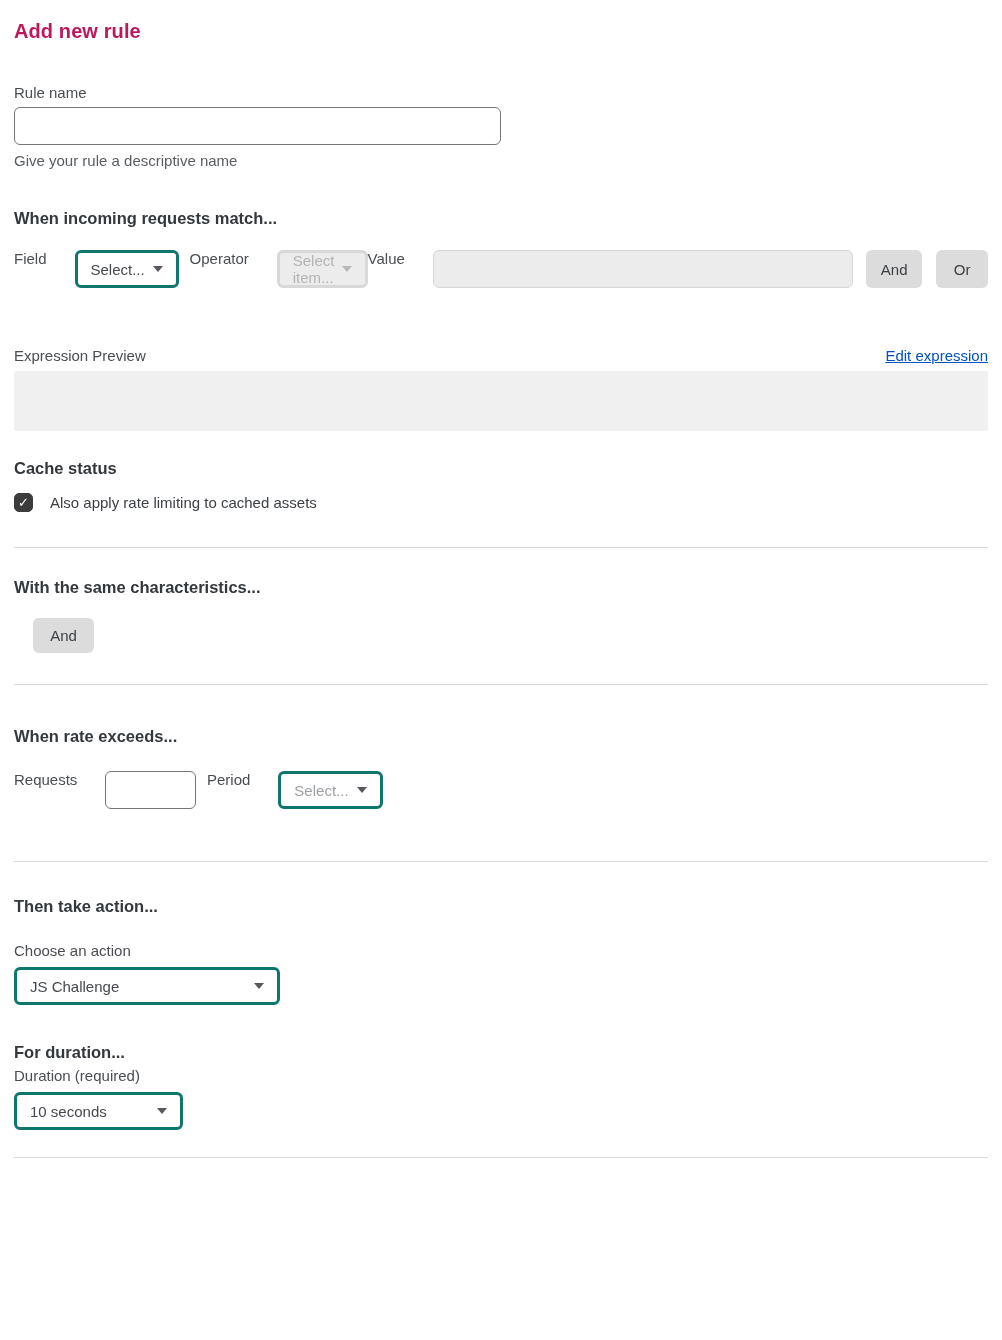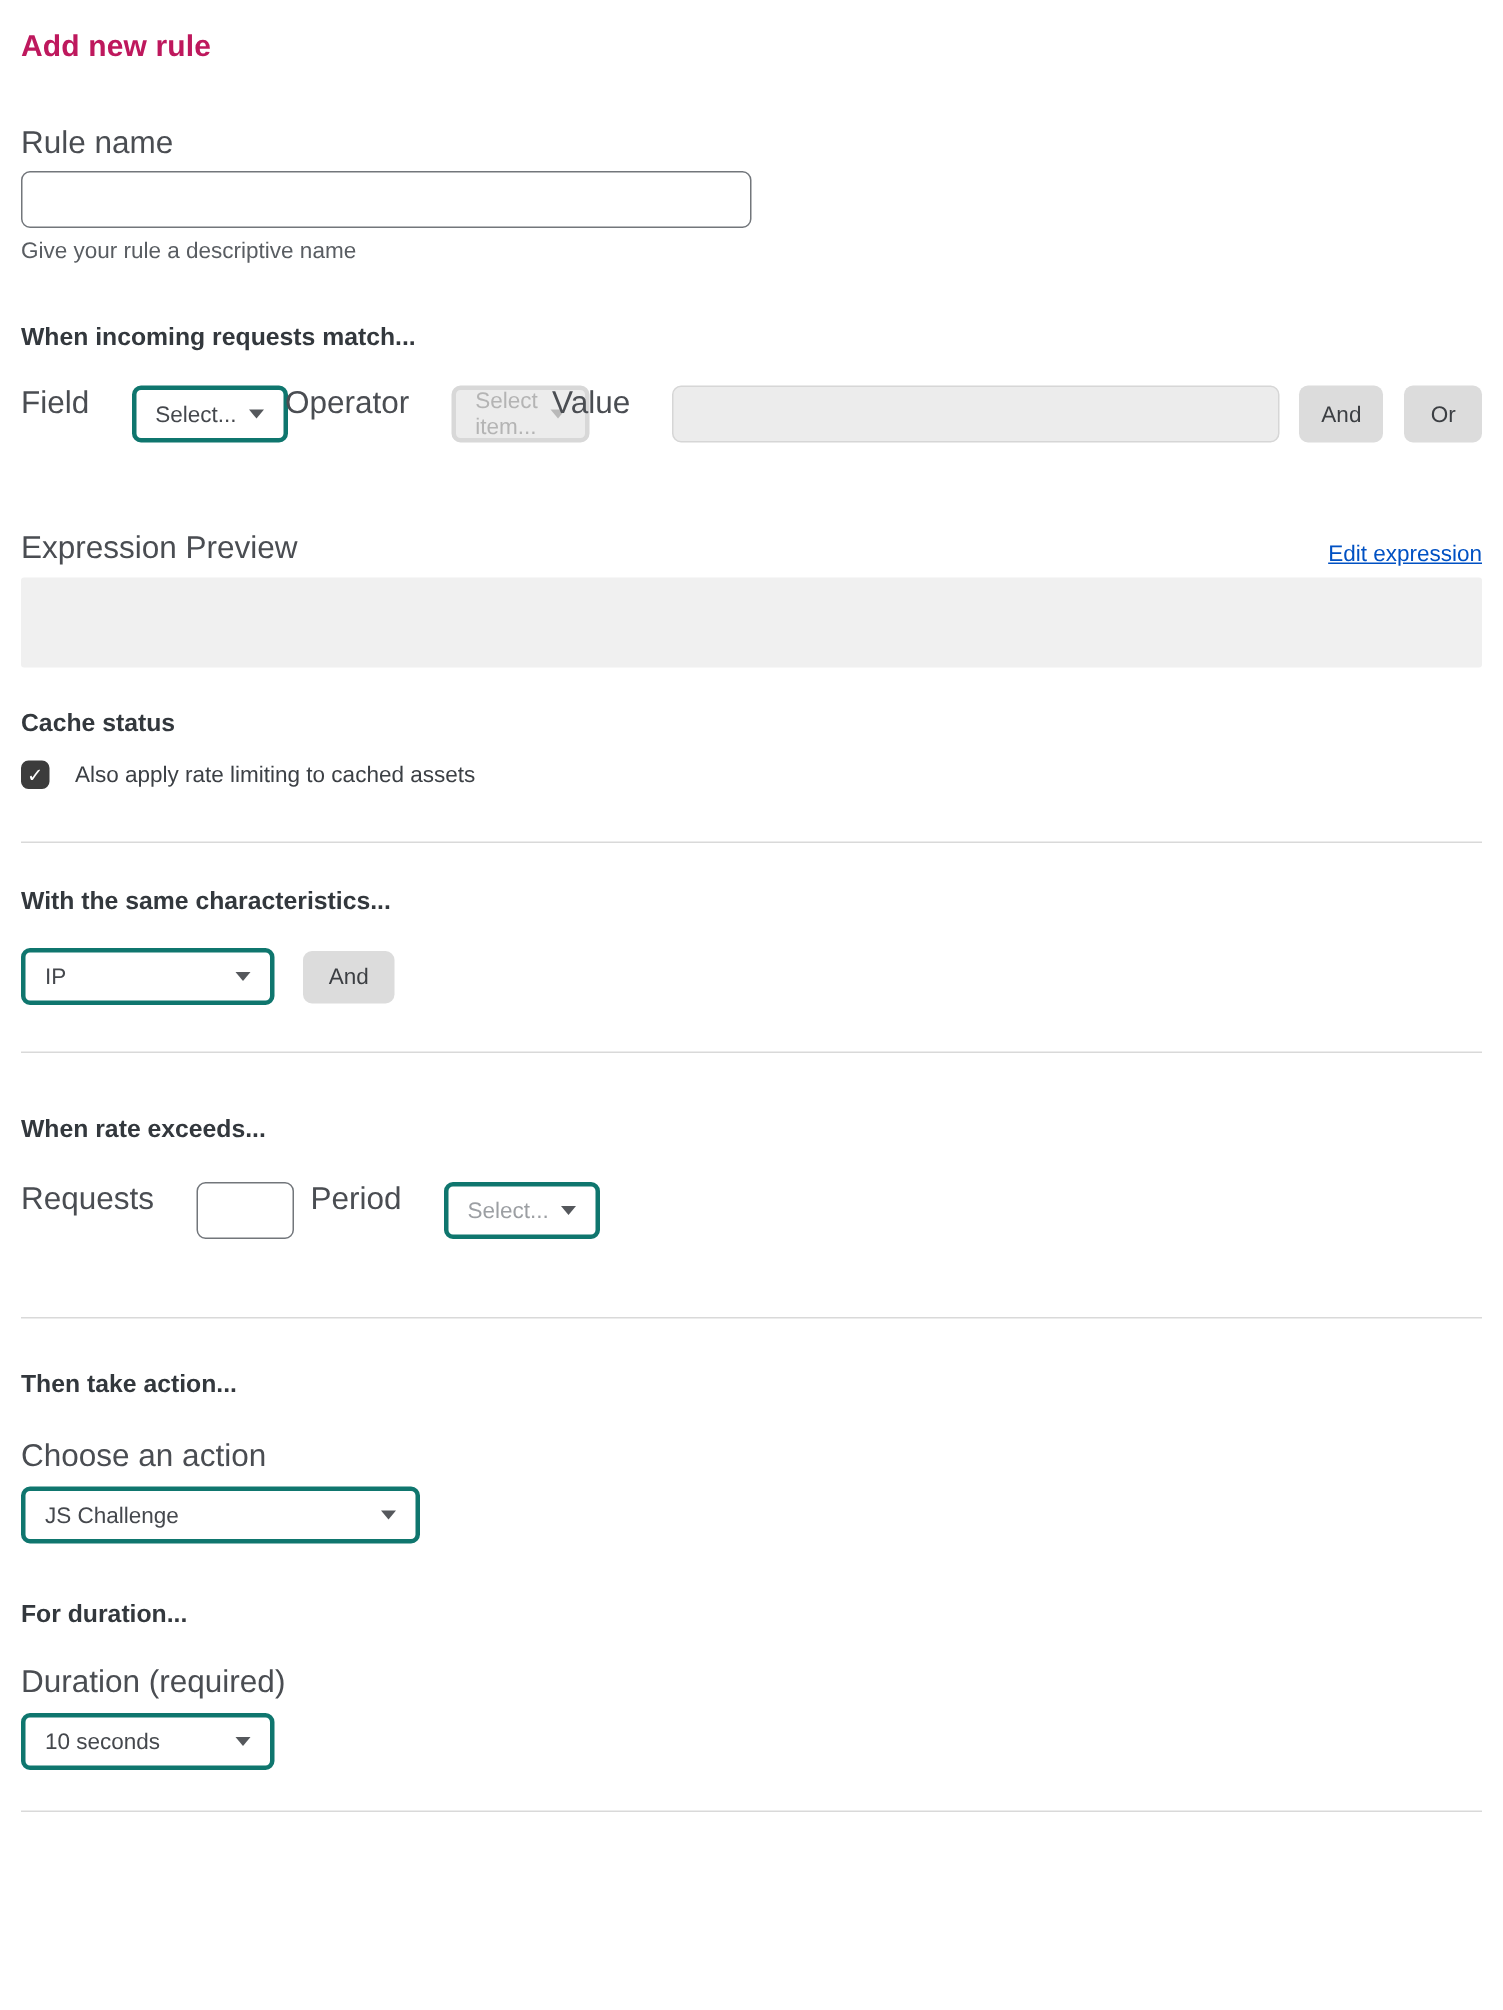--- a/index.html
+++ b/index.html
@@ -14,21 +14,21 @@
   .page { padding: 20px 14px 30px 14px; }
 
   .page-title {
     font-size: 20px;
     font-weight: 700;
     color: #be185d;
     letter-spacing: 0.1px;
   }
 
   .field-label {
-    font-size: 21px;
+    font-size: 15px;
     color: #4a4d52;
     display: block;
   }
 
   .section-heading {
     font-size: 16.5px;
     font-weight: 700;
     color: #33383d;
   }
 
@@ -252,24 +252,20 @@
     <span class="checkbox checked">
       <span>✓</span>
     </span>
     <span class="cb-label">Also apply rate limiting to cached assets</span>
   </div>
 
   <hr class="divider" style="margin-top:35px;">
 
   <h2 class="section-heading" style="margin-top:30px;">With the same characteristics...</h2>
   <div class="row" style="margin-top:21px; align-items:center;">
-    <div class="select" style="width:169px;">
-      <span>IP</span>
-      <span class="caret"></span>
-    </div>
     <button class="gray-btn" style="width:61px; height:35px; padding:0; margin-left:19px;">And</button>
   </div>
 
   <hr class="divider" style="margin-top:31px;">
 
   <h2 class="section-heading" style="margin-top:42px;">When rate exceeds...</h2>
   <div class="row" style="margin-top:25px;">
     <div class="col" style="width:182px; margin-right:11px;">
       <span class="field-label">Requests</span>
       <input type="text" class="text-input" style="width: 100%;" value="">
@@ -286,21 +282,21 @@
   <hr class="divider" style="margin-top:52px;">
 
   <h2 class="section-heading" style="margin-top:35px;">Then take action...</h2>
   <label class="field-label" style="margin-top:26px; margin-bottom:8px;">Choose an action</label>
   <div class="select" style="width:266px;">
     <span>JS Challenge</span>
     <span class="caret"></span>
   </div>
 
   <h2 class="section-heading" style="margin-top:38px;">For duration...</h2>
-  <label class="field-label" style="margin-top:24px; margin-bottom:8px;">Duration (required)</label>
+  <label class="field-label" style="margin-top:5px; margin-bottom:8px;">Duration (required)</label>
   <div class="select" style="width:169px;">
     <span>10 seconds</span>
     <span class="caret"></span>
   </div>
 
   <hr class="divider" style="margin-top:27px;">
 
 
 </div>
 

